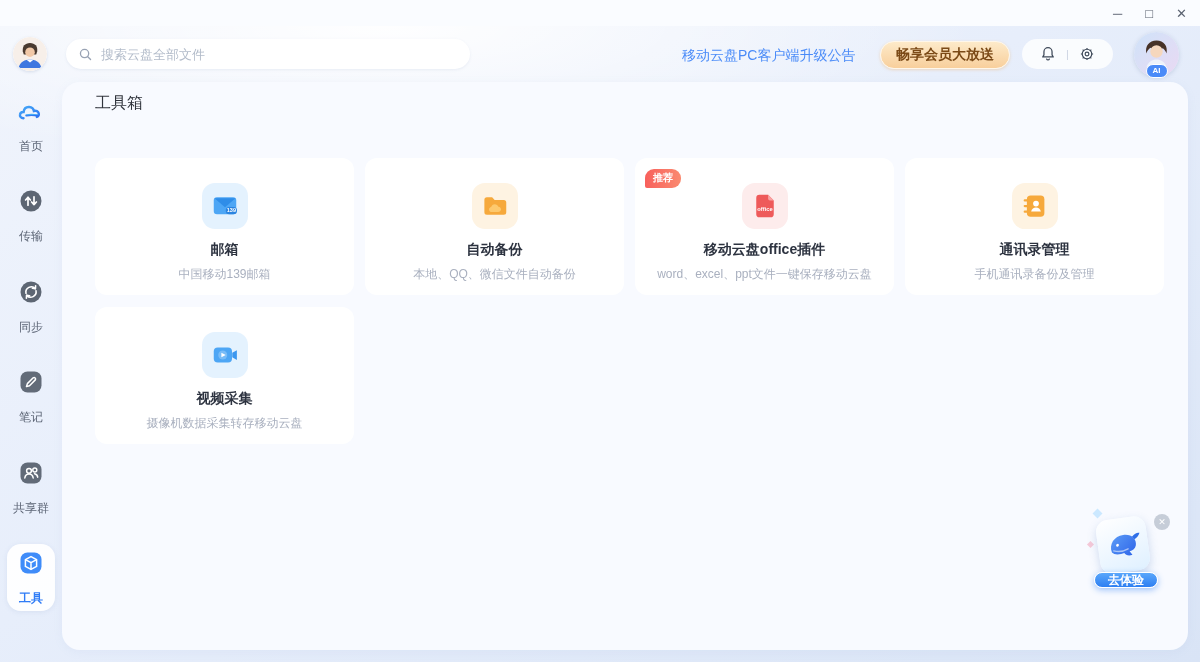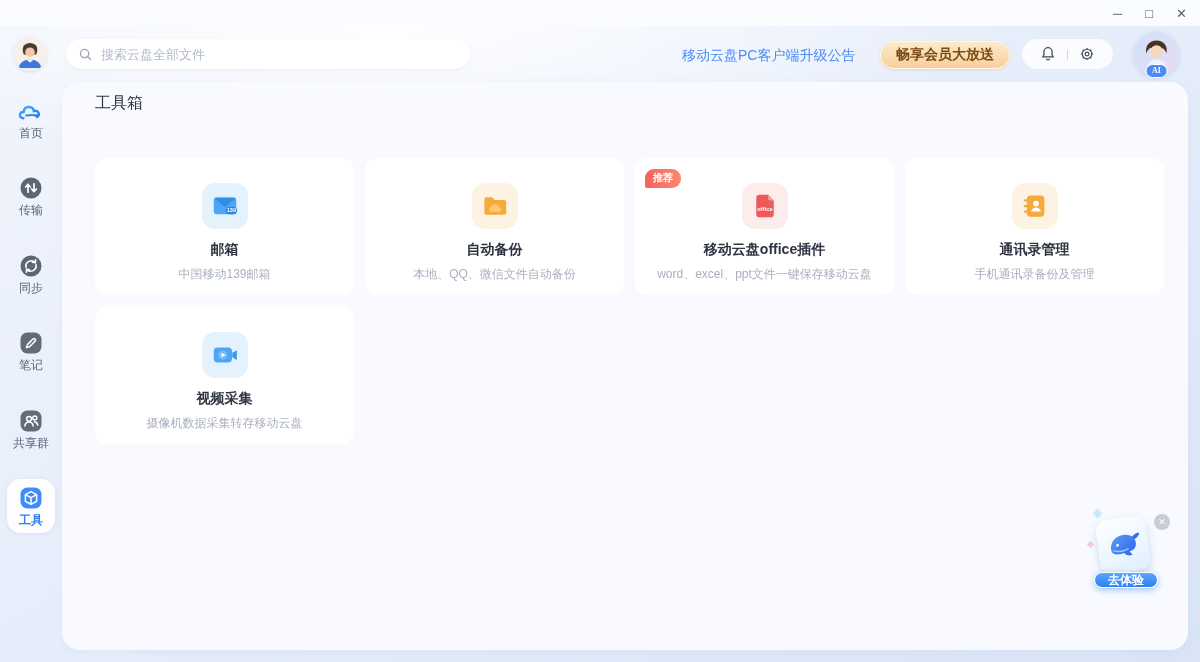--- a/index.html
+++ b/index.html
@@ -37,27 +37,27 @@
     box-shadow:0 1px 3px rgba(235,170,90,.35); }
   .icon-pill { position:absolute; left:1022px; top:13px; width:91px; height:30px;
     border-radius:15px; background:rgba(255,255,255,.8);
     display:flex; align-items:center; justify-content:center; gap:9px; }
   .pill-divider { color:#ccd4e2; font-size:11px; }
   .avatar-big { position:absolute; left:1134px; top:6px; width:45px; height:45px; }
   .avatar-big .ring { width:45px; height:45px; border-radius:50%; overflow:hidden;
     box-shadow:0 1px 4px rgba(120,140,180,.3); }
   .ai-badge { position:absolute; left:50%; transform:translateX(-50%); bottom:-1px;
     background:#4a8bf8; color:#fff; font-size:8px; font-weight:700; line-height:1;
-    padding:2px 6px; border-radius:7px; border:1px solid #fff;font-family:Liberation Serif, serif; }
+    padding:2px 6px; border-radius:7px; border:1px solid #fff; }
 
   
   .sidebar { position:absolute; left:0; top:70px; width:62px;
     display:flex; flex-direction:column; align-items:center; gap:23px; }
   .side-item { width:48px; padding:7px 0 6px; border-radius:14px; cursor:pointer;
-    display:flex; flex-direction:column; align-items:center; gap:3px; }
+    display:flex; flex-direction:column; align-items:center; gap:16px; }
   .side-item .slabel { font-size:12px; color:#5c6575; line-height:1.2; white-space:nowrap; }
   .side-item.active { background:rgba(255,255,255,.92);
     box-shadow:0 1px 5px rgba(140,160,200,.18); }
   .side-item.active .slabel { color:#2f7cf6; font-weight:700; }
 
   
   .panel { position:absolute; left:62px; top:56px; width:1126px; height:568px;
     background:#f8faff; border-radius:18px; box-shadow:0 2px 10px rgba(140,160,200,.08); }
   .panel-title { position:absolute; left:33px; top:11px; font-size:16px;
     font-weight:400; color:#30343c; }

